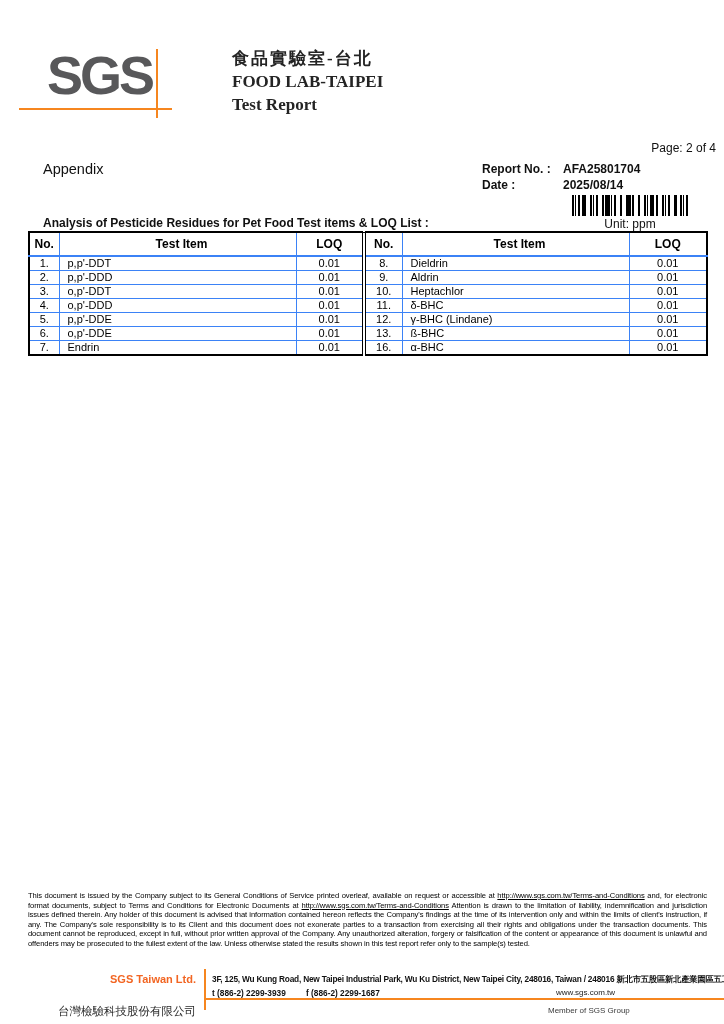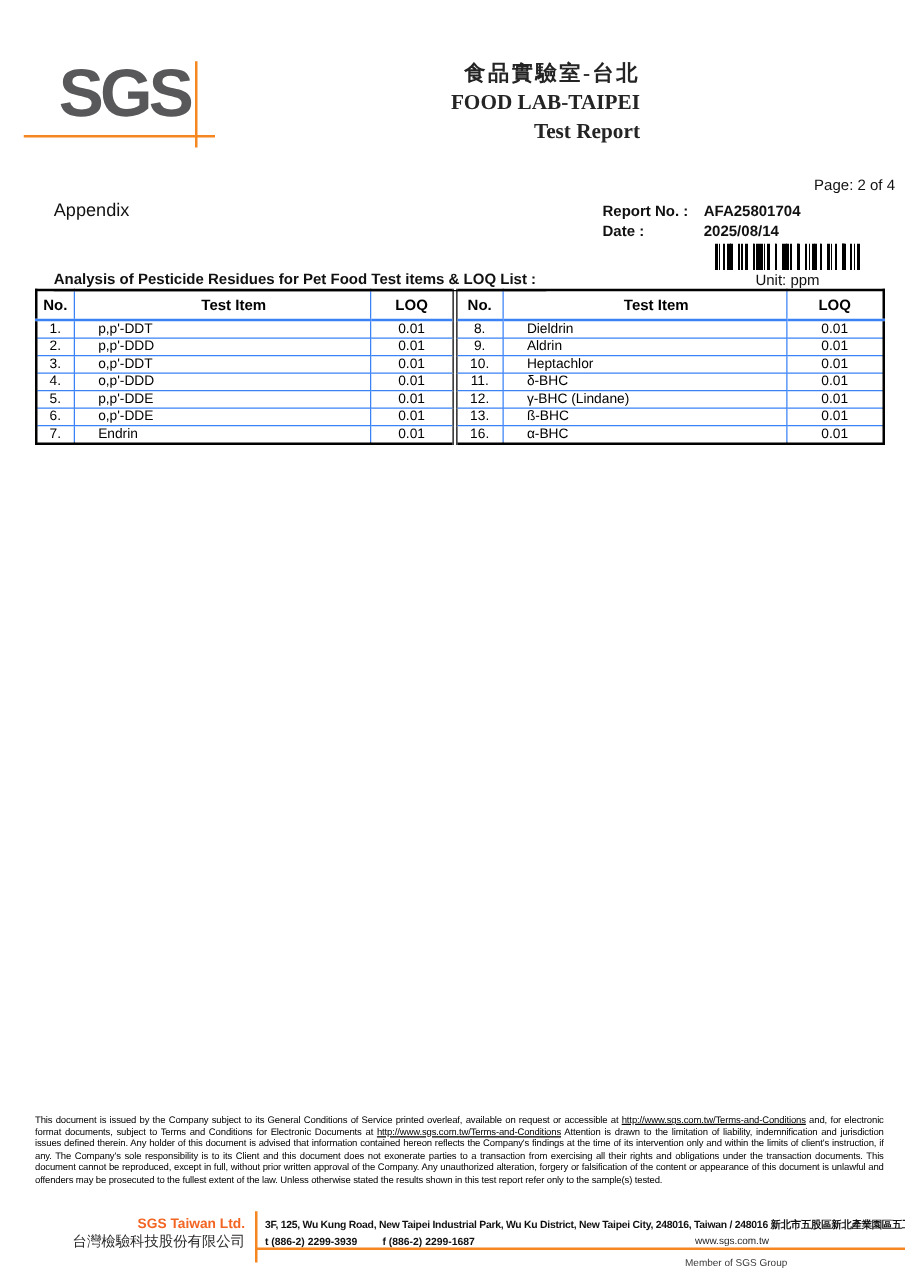--- a/index.html
+++ b/index.html
@@ -20,21 +20,21 @@
     font-family: "Liberation Sans", sans-serif;
     font-weight: bold; font-size: 54px; line-height: 44px;
     letter-spacing: -3px; color: #58585a;
   }
   .logo-vline { position: absolute; left: 156px; top: 49px; width: 2px; height: 69px; background: #F6861F; }
   .logo-hline { position: absolute; left: 19px; top: 108px; width: 153px; height: 2px; background: #F6861F; }
 
   
   .title-block {
     position: absolute; left: 232px; top: 47px; width: 280px;
-    text-align: right;
+    text-align: left;
     font-family: "Liberation Serif", serif;
     font-weight: bold; color: #242424;
     font-size: 17px; line-height: 23px;
   }
   .title-block .zh1 { letter-spacing: 2px; }
   .title-block .zh2 { letter-spacing: 5px; }
 
   
   .page-label { position: absolute; right: 8px; top: 141px; font-size: 12px; color: #111; }
   .appendix { position: absolute; left: 43px; top: 161px; font-size: 14.5px; font-weight: normal; color: #111; }
@@ -61,36 +61,36 @@
   table.loq {
     position: absolute; left: 28px; top: 231px;
     border-collapse: collapse; table-layout: fixed;
     width: 678px; font-size: 11px; color: #000;
   }
   table.loq, table.loq th, table.loq td { border: 1px solid #3b82f6; }
   table.loq { border: 2px solid #000; }
   table.loq th { height: 24px; font-size: 12px; font-weight: bold; border-bottom-width: 2px; }
   table.loq td { height: 13px; padding: 0 2px; line-height: 13px; }
   table.loq .c-no  { text-align: center; }
-  table.loq .c-item{ text-align: left; padding-left: 19px; }
+  table.loq .c-item{ text-align: left; padding-left: 8px; }
   table.loq .c-loq { text-align: center; }
   table.loq .divider { border-left: 4px double #000; }
 
   
   .disclaimer {
     position: absolute; left: 28px; top: 891px; width: 679px;
     font-size: 7.6px; line-height: 9.6px; text-align: justify; color: #000;
     letter-spacing: -0.1px;
   }
   .disclaimer .dlink { text-decoration: underline; }
 
   
   .footer-left { position: absolute; left: 28px; top: 973px; width: 168px; text-align: right; }
   .footer-company-en { font-size: 11px; font-weight: bold; color: #F26522; line-height: 13px; }
-  .footer-company-zh { font-family: Liberation Mono, monospace; font-size: 11.5px; color: #2b2b2b; line-height: 15px; margin-top: 1px; }
+  .footer-company-zh { font-family: Liberation Mono, monospace; font-size: 11.5px; color: #2b2b2b; line-height: 15px; margin-top: 18px; }
   .footer-vline { position: absolute; left: 204px; top: 969px; width: 2px; height: 41px; background: #F6861F; }
   .footer-right { position: absolute; left: 212px; top: 974px; width: 506px; }
   .footer-address { font-size: 8.3px; font-weight: bold; letter-spacing: -0.2px; white-space: nowrap; color: #111; }
   .footer-line2 { position: relative; height: 12px; margin-top: 3px; font-size: 8.3px; font-weight: bold; color: #111; }
   .footer-tel { position: absolute; left: 0; }
   .footer-fax { position: absolute; left: 94px; }
   .footer-site { position: absolute; left: 344px; font-weight: normal; font-size: 8px; color: #222; }
   .footer-hline { position: absolute; left: 204px; top: 998px; width: 520px; height: 2px; background: #F6861F; }
   .footer-member { position: absolute; left: 548px; top: 1006px; font-size: 8px; color: #3a3a3a; }
 </style>

